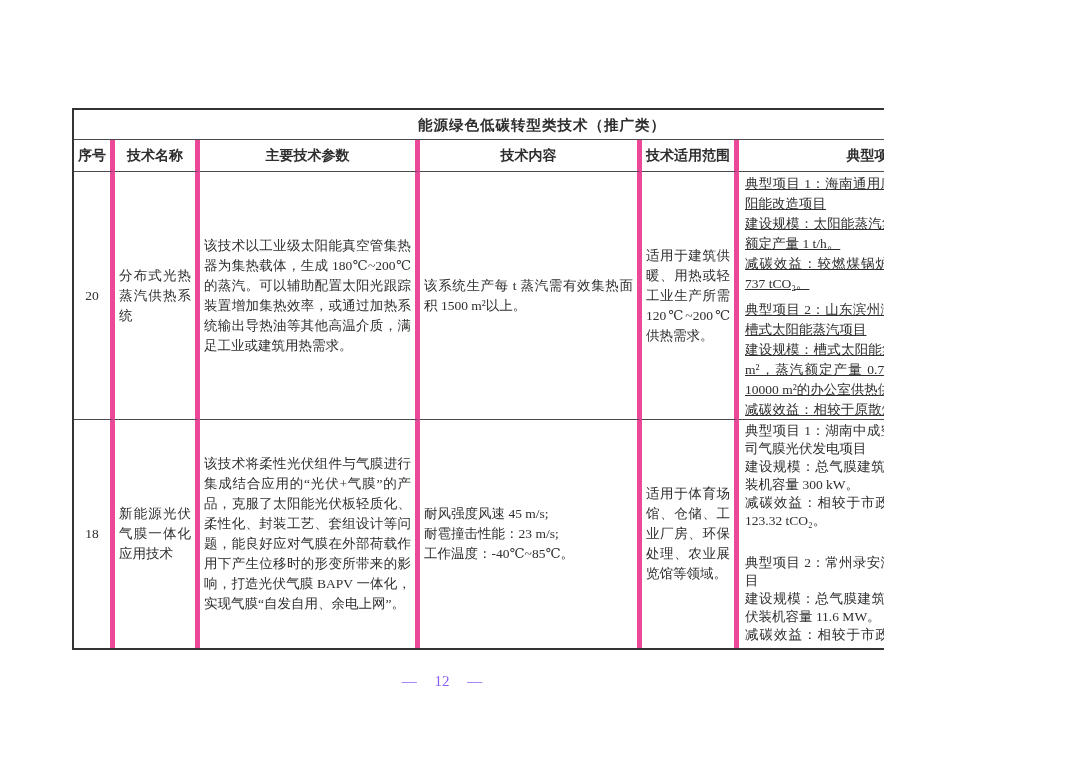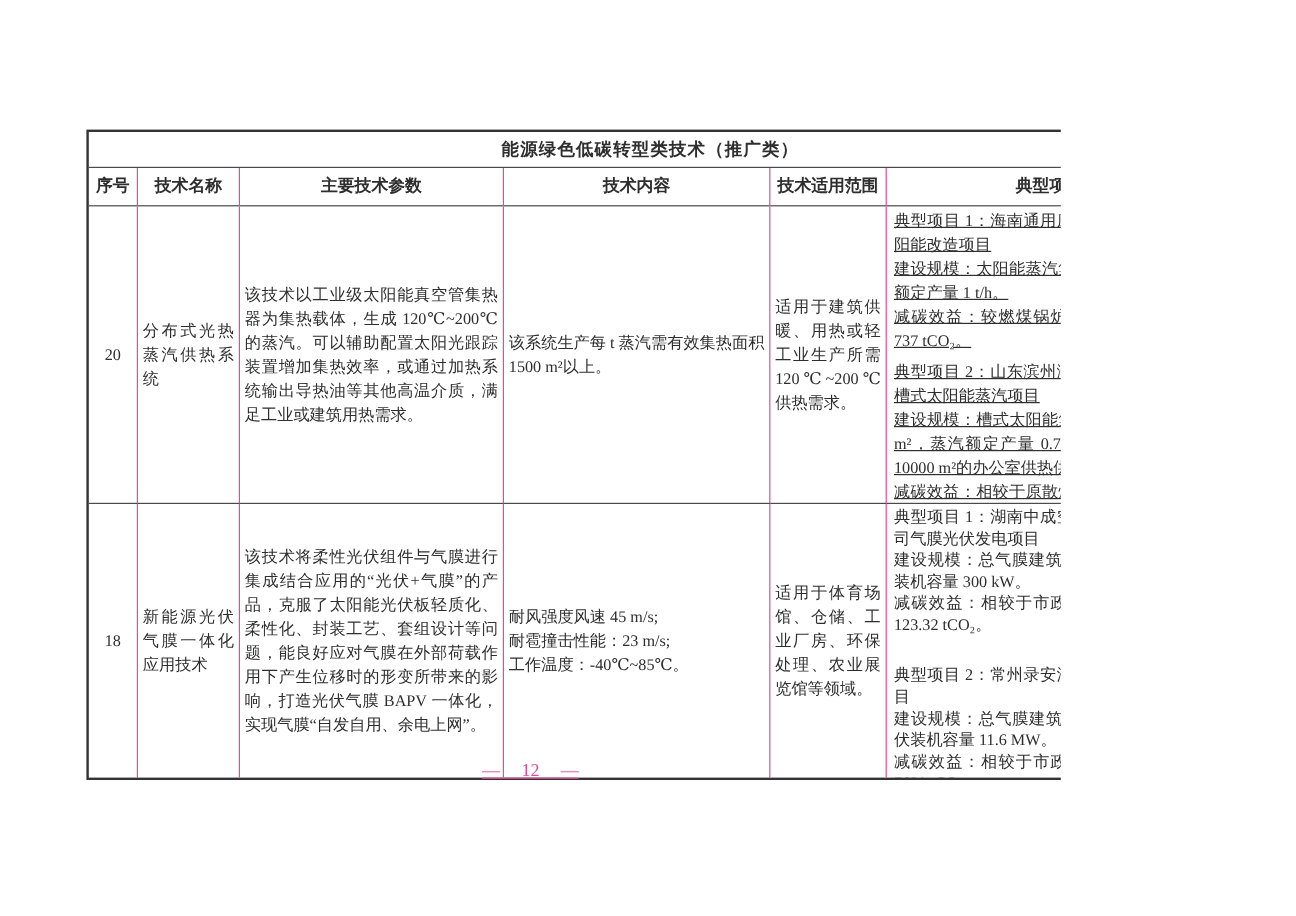--- a/index.html
+++ b/index.html
@@ -22,21 +22,21 @@
     top: 108px;
     width: 936px;
     border: 2px solid #333333;
     display: grid;
     grid-template-columns: 41px 85px 220px 222px 97px 271px;
     grid-template-rows: 30px 32px 248px 228px;
     box-sizing: content-box;
     background: #ffffff;
   }
   .cell {
-    border-right: 1px solid #ec4899;
+    border-right: 5px solid #ec4899;
     border-bottom: 1px solid #4a4a4a;
     box-sizing: border-box;
     overflow: hidden;
     font-size: 13.5px;
     line-height: 20px;
   }
   .cell.no-right { border-right: none; }
   .cell.no-bottom { border-bottom: none; }
   .title-cell {
     grid-column: 1 / -1;
@@ -79,26 +79,25 @@
     white-space: pre-line;
   }
   .row17-projects .project-block { line-height: 20px; text-decoration: underline; }
   .row17-projects .project-block:first-child { margin-bottom: 6px; }
   .row18-projects .project-block { line-height: 18px; }
   .row18-projects .project-block:first-child { margin-bottom: 24px; }
   .page-footer {
     position: absolute;
     left: 0;
     right: 0;
-    top: 635px;
+    top: 673px;
     text-align: center;
     font-size: 15px;
-    color: #ec4899;
+    color: #8b5cf6;
     word-spacing: 14px;
-    text-decoration: underline;
   }
 </style>
 </head>
 <body>
 
 <div class="page">
 
   <div class="doc-table">
 
     <div class="cell title-cell">能源绿色低碳转型类技术（推广类）</div>
@@ -108,21 +107,21 @@
     <div class="cell header-cell">主要技术参数</div>
     <div class="cell header-cell">技术内容</div>
     <div class="cell header-cell">技术适用范围</div>
     <div class="cell header-cell no-right">典型项目</div>
 
     <div class="cell center-cell">20</div>
     <div class="cell vcenter-cell">
       <div class="inner">分布式光热蒸汽供热系统</div>
     </div>
     <div class="cell vcenter-cell">
-      <div class="inner">该技术以工业级太阳能真空管集热器为集热载体，生成 120℃~200℃的蒸汽。可以辅助配置太阳光跟踪装置增加集热效率，或通过加热系统输出导热油等其他高温介质，满足工业或建筑用热需求。</div>
+      <div class="inner">该技术以工业级太阳能真空管集热器为集热载体，生成 180℃~200℃的蒸汽。可以辅助配置太阳光跟踪装置增加集热效率，或通过加热系统输出导热油等其他高温介质，满足工业或建筑用热需求。</div>
     </div>
     <div class="cell vcenter-cell">
       <div class="inner">该系统生产每 t 蒸汽需有效集热面积 1500 m²以上。</div>
     </div>
     <div class="cell vcenter-cell">
       <div class="inner">适用于建筑供暖、用热或轻工业生产所需120℃~200℃供热需求。</div>
     </div>
     <div class="cell projects-cell row17-projects no-right">
       <div class="project-block">典型项目 1：海南通用康力制药有限公司太阳能改造项目
 建设规模：太阳能蒸汽集热器 348 组，蒸汽额定产量 1 t/h。

